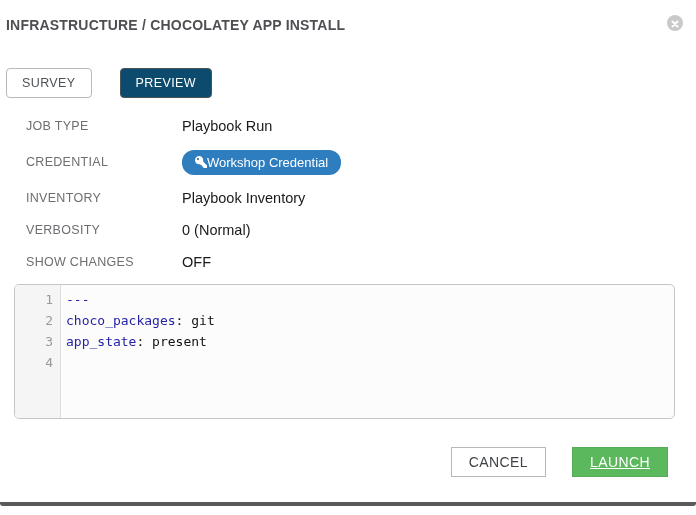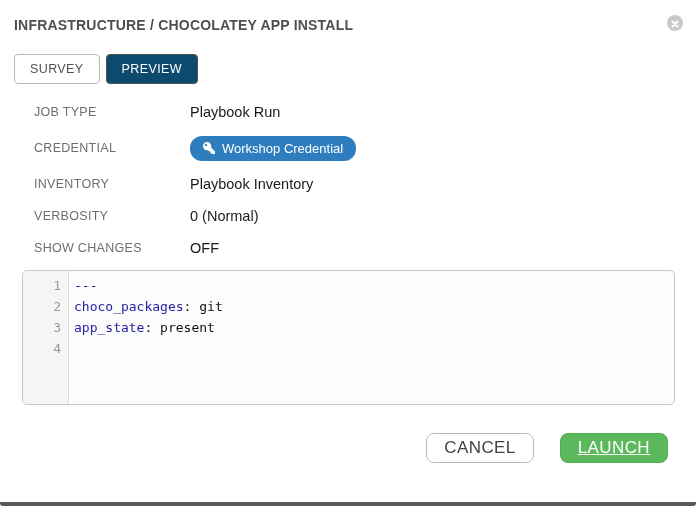--- a/index.html
+++ b/index.html
@@ -6,21 +6,21 @@
   html, body { margin: 0; padding: 0; background: #ffffff; }
   body { font-family: "Liberation Sans", sans-serif; }
 
   .modal {
     position: relative;
     width: 696px;
     height: 515px;
     background: #ffffff;
     overflow: hidden;
   }
-  .content { padding-left: 14px; }
+  .content { padding-left: 6px; }
 
   .modal-title {
     padding-top: 17px;
     font-size: 14px;
     font-weight: 700;
     color: #4d4f53;
     letter-spacing: 0.2px;
   }
 
   .close-btn {
@@ -30,21 +30,21 @@
     width: 16px;
     height: 16px;
     border-radius: 50%;
     background: #c9c9c9;
     display: flex;
     align-items: center;
     justify-content: center;
     cursor: pointer;
   }
 
-  .tabs { margin-top: 21px; display: flex; gap: 6px; }
+  .tabs { margin-top: 35px; display: flex; gap: 28px; }
   .tab {
     height: 30px;
     padding: 0 15px;
     display: inline-flex;
     align-items: center;
     font-size: 12.5px;
     letter-spacing: 0.4px;
     border-radius: 4px;
     border: 1px solid #b7b9bb;
     background: #ffffff;
@@ -67,21 +67,20 @@
 
   .badge {
     display: inline-flex;
     align-items: center;
     height: 25px;
     padding: 0 13px;
     background: #2d7dbf;
     border-radius: 12px;
     color: #ffffff;
     font-size: 13px;
-    gap: 7px;
   }
   .key-icon svg { display: block; transform: scaleX(-1); }
 
   .ev-label {
     margin-top: 7px;
     font-size: 12.5px;
     color: #6d6e71;
     letter-spacing: 0.3px;
   }
 
@@ -117,22 +116,22 @@
     align-items: center;
     margin-top: 28px;
     padding-right: 28px;
     gap: 26px;
   }
   .btn {
     height: 30px;
     padding: 0 17px;
     display: inline-flex;
     align-items: center;
-    border-radius: 8px;
-    font-size: 17px;
+    border-radius: 0;
+    font-size: 14px;
     letter-spacing: 0.4px;
     cursor: pointer;
   }
   .btn-cancel { background: #ffffff; border: 1px solid #b8b8b8; color: #3f4348; }
   .btn-launch { background: #5cb85c; border: 1px solid #54ad54; color: #ffffff; text-decoration: underline; }
 
   .bottom-edge {
     position: absolute;
     left: 0;
     right: 0;

